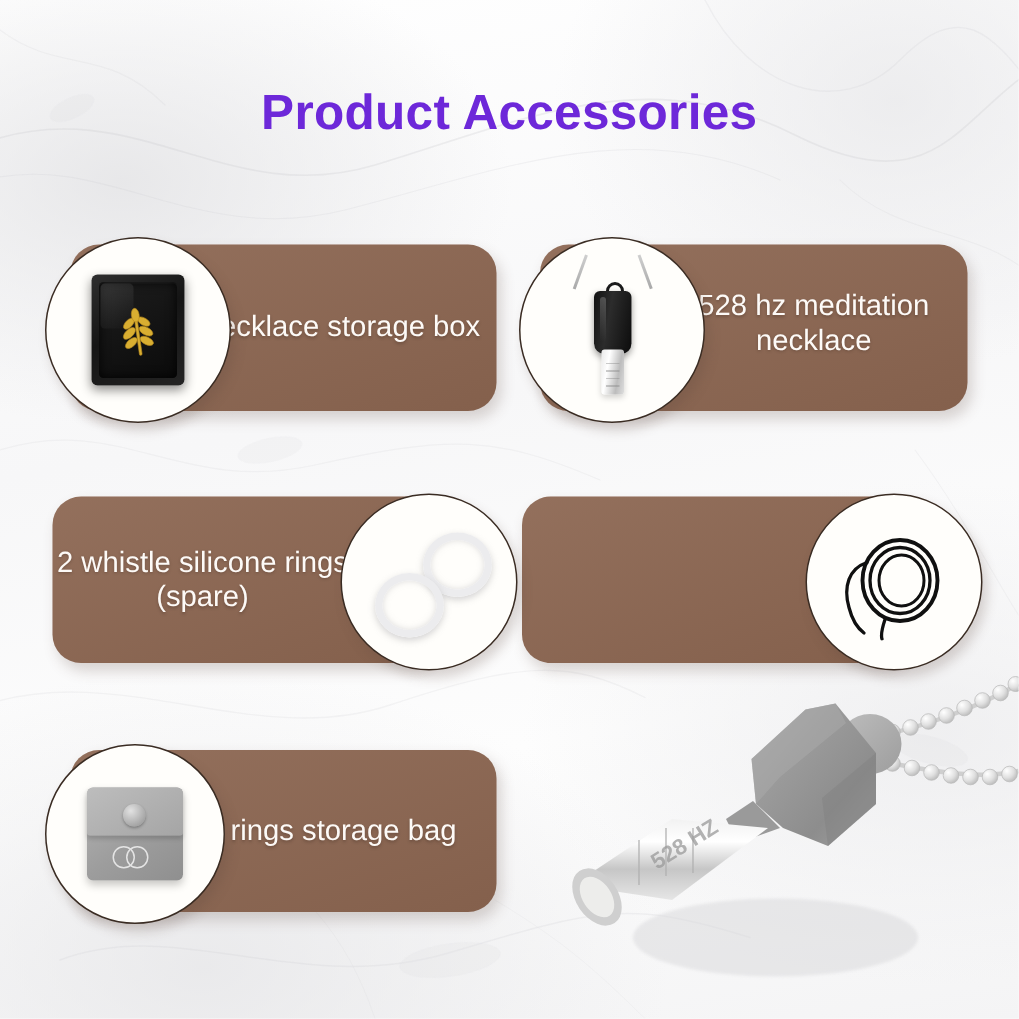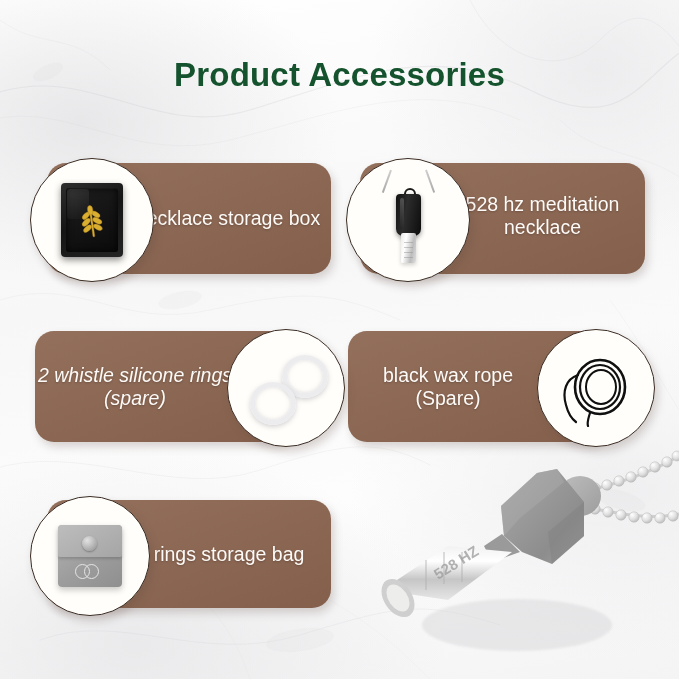--- a/index.html
+++ b/index.html
@@ -21,21 +21,21 @@
       radial-gradient(ellipse 460px 280px at 92% 72%, rgba(234,234,236,.7), rgba(255,255,255,0) 60%),
       linear-gradient(170deg,#ffffff 0%,#f7f7f8 40%,#fdfdfd 70%,#f4f4f5 100%);
   }
 
   
   #title{
     position:absolute;left:0;right:0;top:55px;z-index:5;
     text-align:center;
     font-size:33px;line-height:40px;
     font-weight:600;letter-spacing:.2px;
-    color:#14532d;
+    color:#6d28d9;
   }
 
   
   .card{position:absolute;z-index:4;}
   .plate{
     position:absolute;inset:0;
     background:#8b6550;
     border-radius:19px;
     box-shadow:3px 5px 9px rgba(90,70,58,.22);
   }
@@ -64,21 +64,21 @@
   
   #card-1{left:47px;top:163px;width:284px;height:111px;}
   #card-1 .label{left:78px;top:0;width:206px;height:111px;}
   #bubble-1{left:30px;top:158px;width:122px;height:122px;}
 
   #card-2{left:360px;top:163px;width:285px;height:111px;}
   #card-2 .label{left:80px;top:0;width:205px;height:105px;}
   #bubble-2{left:346px;top:158px;width:122px;height:122px;}
 
   
-  #card-3{left:35px;top:331px;width:256px;height:111px;font-style:italic;}
+  #card-3{left:35px;top:331px;width:256px;height:111px;}
   #card-3 .label{left:0;top:0;width:200px;height:111px;}
   #bubble-3{left:227px;top:329px;width:116px;height:116px;}
 
   #card-4{left:348px;top:331px;width:257px;height:111px;}
   #card-4 .label{left:0;top:0;width:200px;height:111px;}
   #bubble-4{left:537px;top:329px;width:116px;height:116px;}
 
   
   #card-5{left:47px;top:500px;width:284px;height:108px;}
   #card-5 .label{left:80px;top:0;width:204px;height:108px;}
@@ -225,21 +225,20 @@
 </div>
 <div class="bubble" id="bubble-3">
   <div class="rings">
     <div class="r r1"></div>
     <div class="r r2"></div>
   </div>
 </div>
 
 <div class="card" id="card-4">
   <div class="plate"></div>
-  <div class="label">black wax rope (Spare)</div>
 </div>
 <div class="bubble" id="bubble-4">
   <div class="coil">
     <svg width="84" height="78" viewBox="0 0 84 78">
       <g fill="none" stroke="#101010" stroke-linecap="round">
         <ellipse cx="46" cy="38" rx="25" ry="27" stroke-width="2.6"></ellipse>
         <ellipse cx="46" cy="38" rx="20" ry="22" stroke-width="2.2"></ellipse>
         <ellipse cx="47" cy="38" rx="15" ry="17" stroke-width="2"></ellipse>
         <path d="M24 26 C 12 30, 8 42, 12 56 C 14 64, 18 70, 22 73" stroke-width="2.2"></path>
         <path d="M36 64 C 34 70, 33 74, 34 77" stroke-width="2.2"></path>

